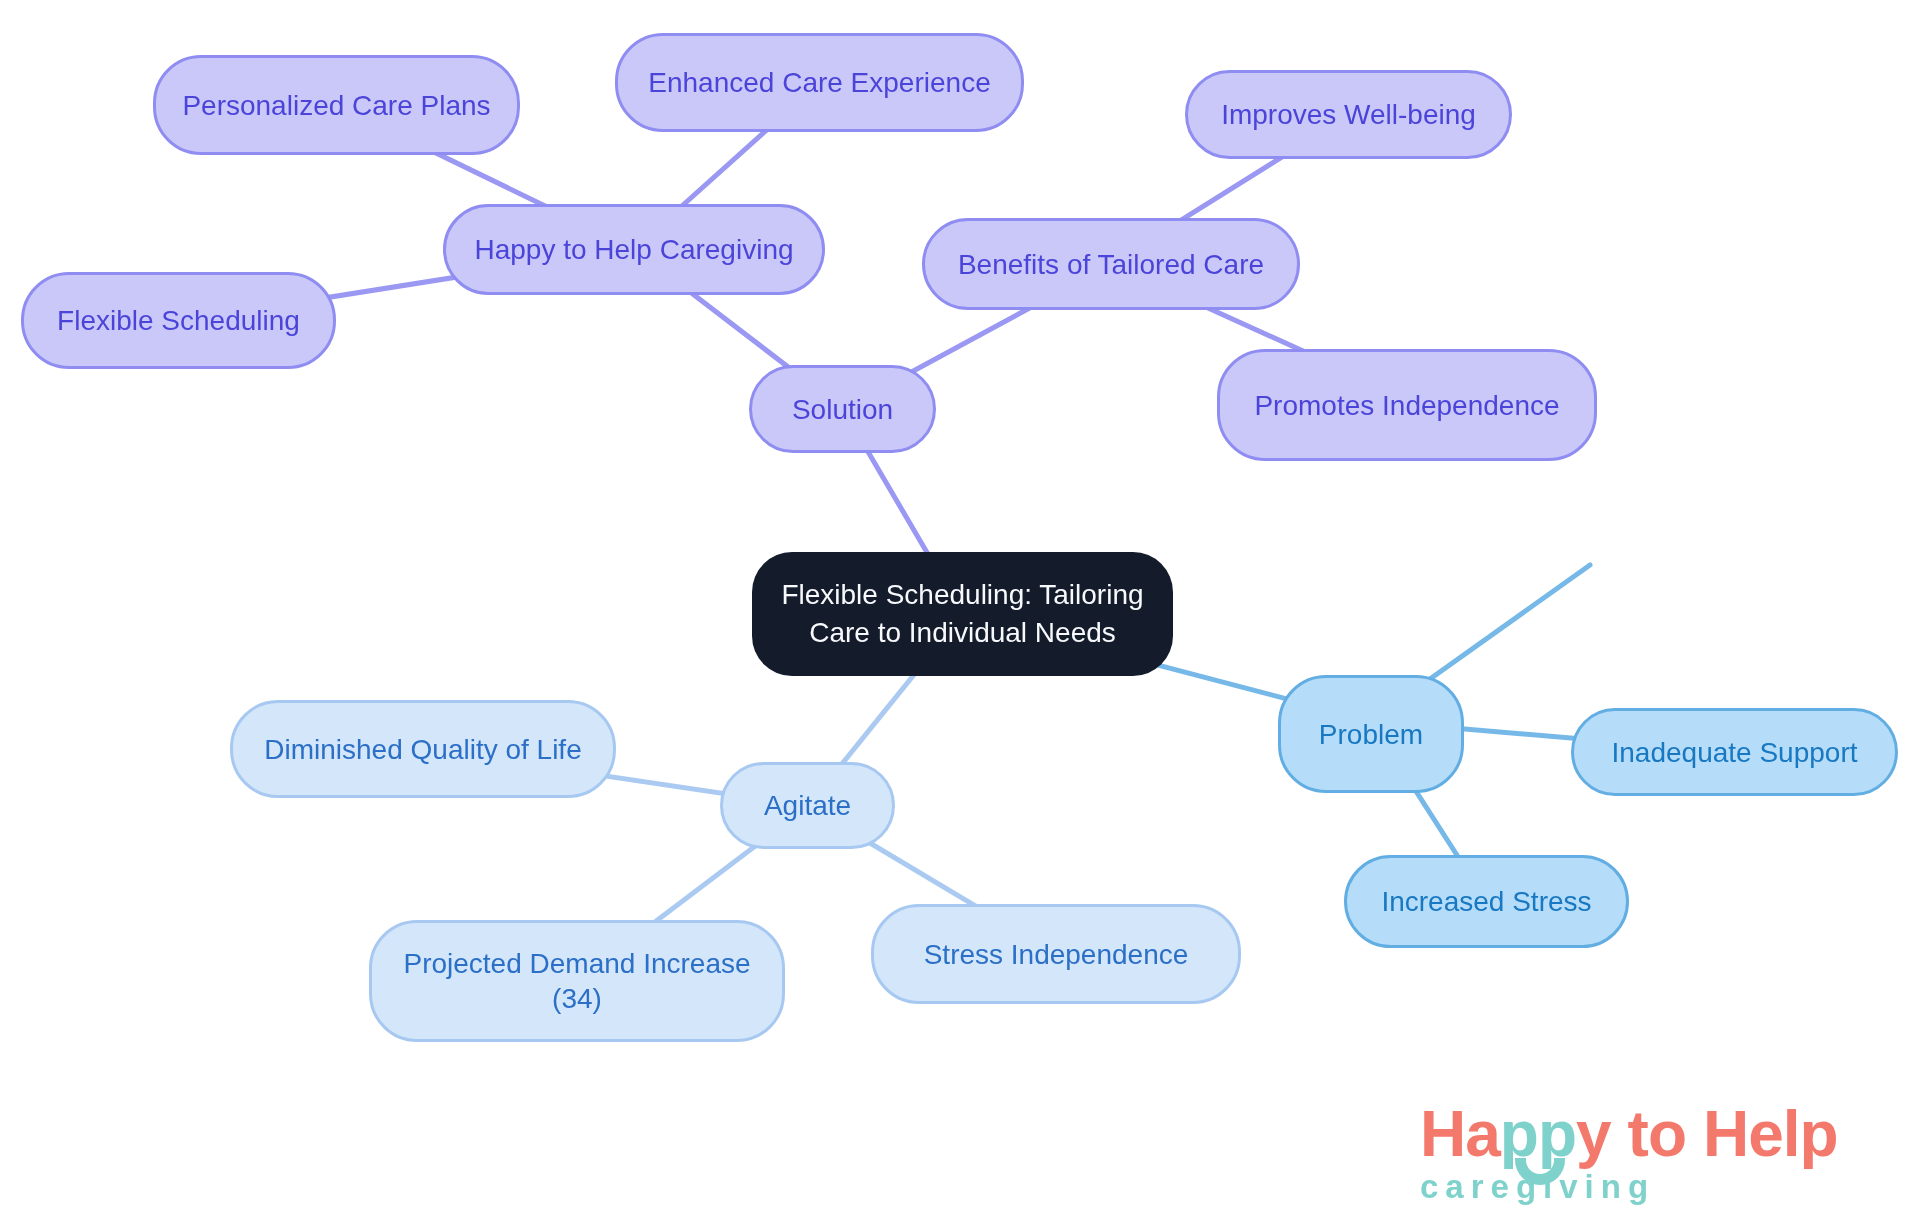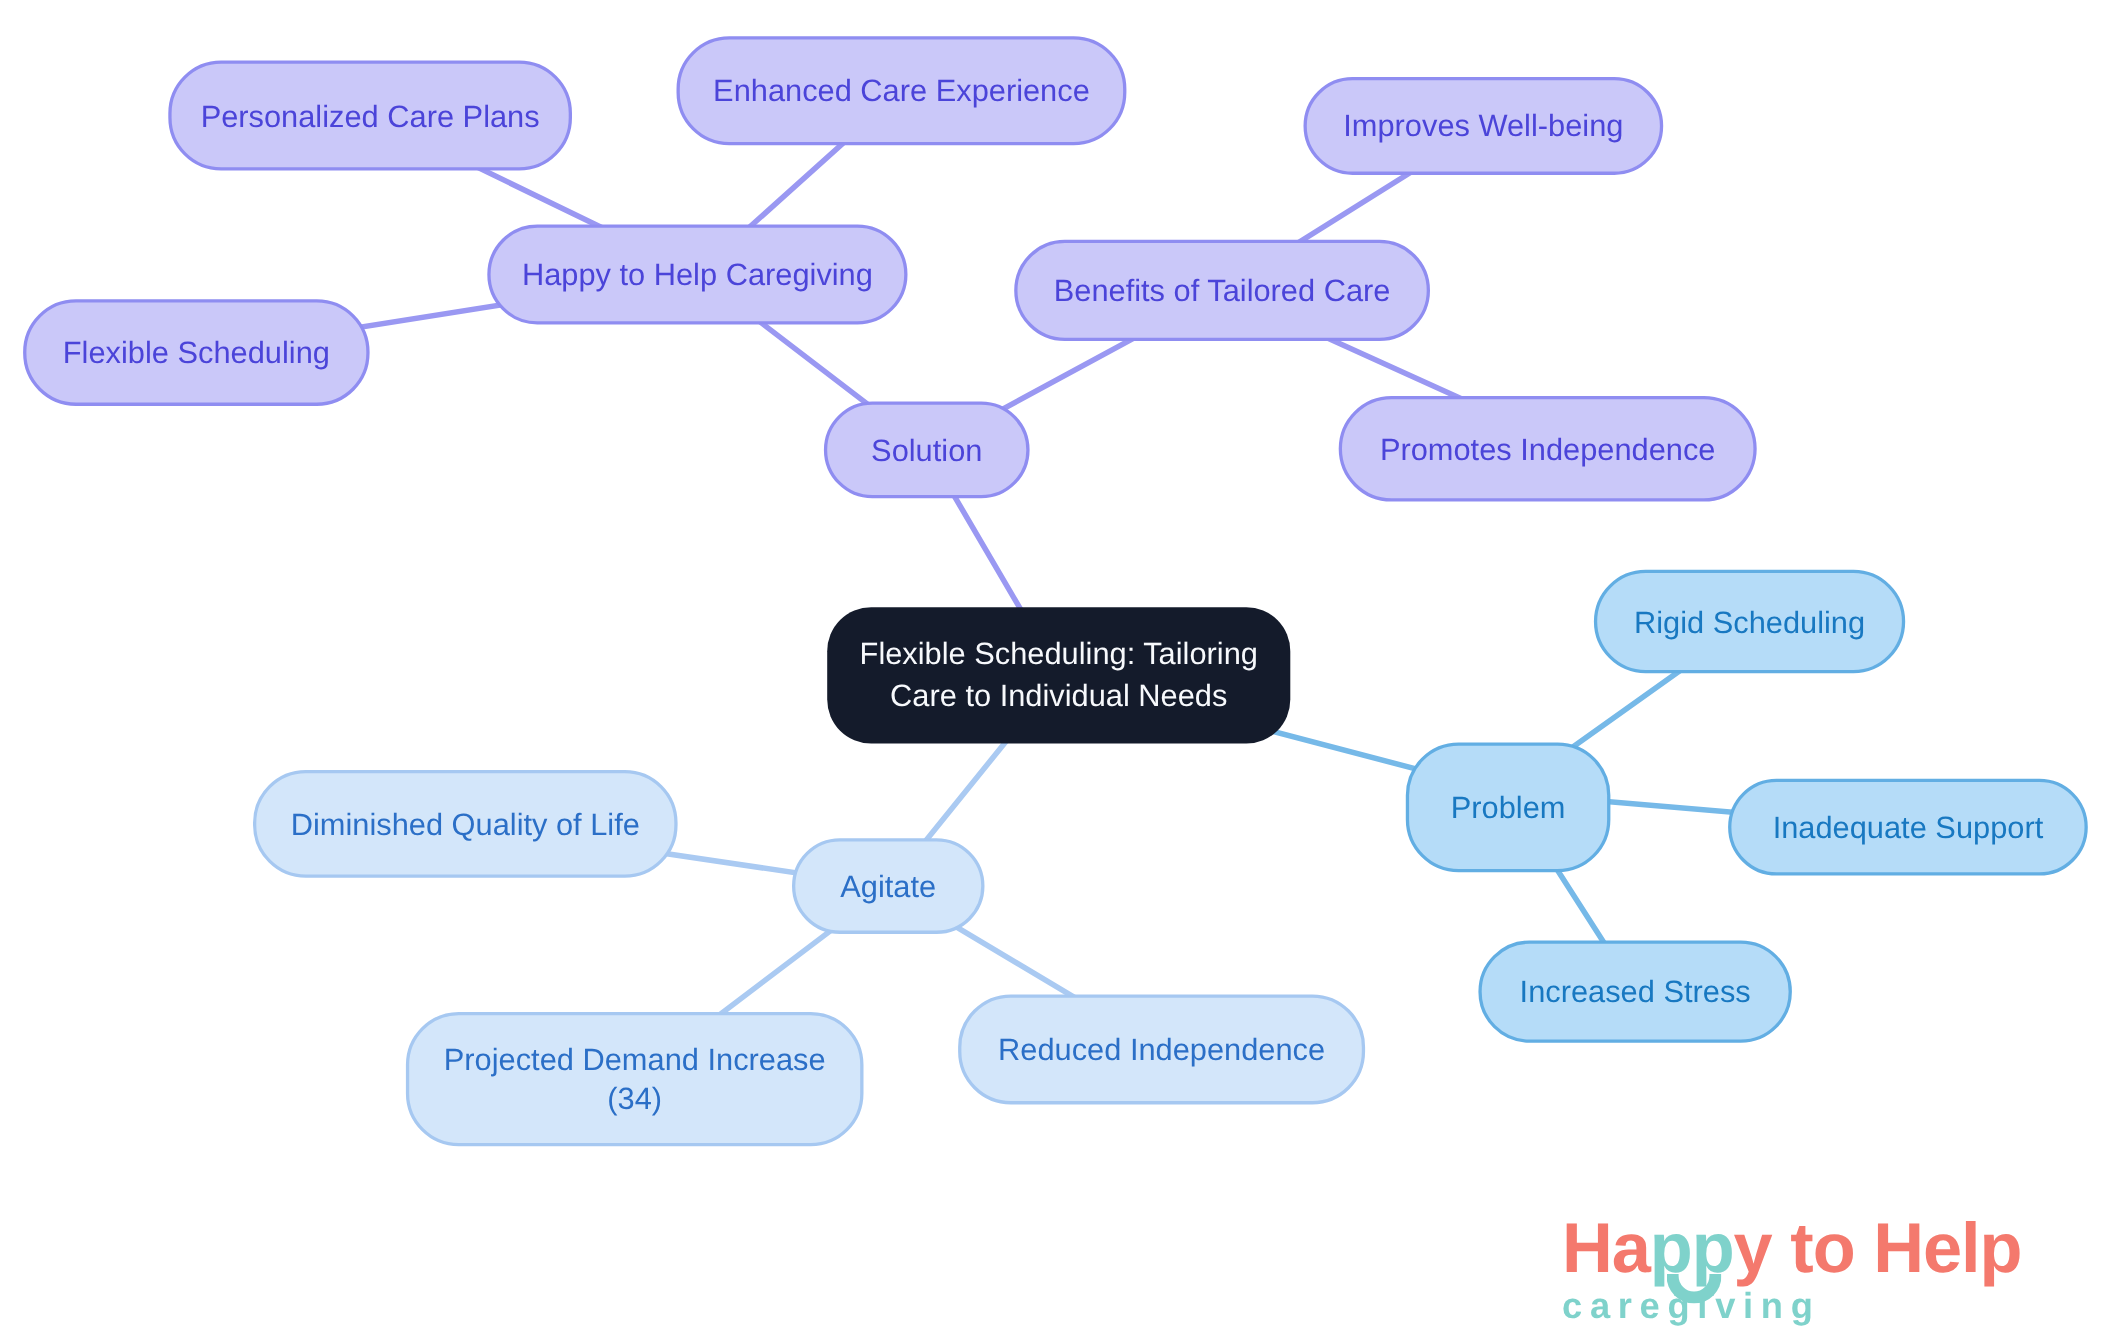--- a/index.html
+++ b/index.html
@@ -56,21 +56,21 @@
     padding: 0 16px;
   }
 
   
   #n-personalized { left: 153px;  top: 55px;  width: 367px; height: 100px; }
   #n-enhanced     { left: 615px;  top: 33px;  width: 409px; height: 99px;  }
   #n-improves     { left: 1185px; top: 70px;  width: 327px; height: 89px;  }
   #n-hthc         { left: 443px;  top: 204px; width: 382px; height: 91px;  }
   #n-benefits     { left: 922px;  top: 218px; width: 378px; height: 92px;  }
   #n-flexible     { left: 21px;   top: 272px; width: 315px; height: 97px;  }
-  #n-promotes     { left: 1217px; top: 360px; width: 380px; height: 96px;  }
+  #n-promotes     { left: 1217px; top: 349px; width: 380px; height: 112px;  }
   #n-solution     { left: 749px;  top: 365px; width: 187px; height: 88px;  }
   #n-central      { left: 752px;  top: 552px; width: 421px; height: 124px; }
   #n-rigid        { left: 1449px; top: 518px; width: 283px; height: 94px;  }
   #n-problem      { left: 1278px; top: 675px; width: 186px; height: 118px;  }
   #n-inadequate   { left: 1571px; top: 708px; width: 327px; height: 88px;  }
   #n-increased    { left: 1344px; top: 855px; width: 285px; height: 93px;  }
   #n-agitate      { left: 720px;  top: 762px; width: 175px; height: 87px;  }
   #n-diminished   { left: 230px;  top: 700px; width: 386px; height: 98px;  }
   #n-projected    { left: 369px;  top: 920px; width: 416px; height: 122px; }
   #n-reduced      { left: 871px;  top: 904px; width: 370px; height: 100px; }
@@ -137,29 +137,28 @@
   <div id="n-enhanced" class="node solution">Enhanced Care Experience</div>
   <div id="n-improves" class="node solution">Improves Well-being</div>
   <div id="n-hthc" class="node solution">Happy to Help Caregiving</div>
   <div id="n-flexible" class="node solution">Flexible Scheduling</div>
   <div id="n-benefits" class="node solution">Benefits of Tailored Care</div>
   <div id="n-promotes" class="node solution">Promotes Independence</div>
   <div id="n-central" class="node central wrap">Flexible Scheduling: Tailoring Care to Individual Needs</div>
 
   <div id="n-solution" class="node solution">Solution</div>
 
-  <div id="n-rigid" class="node problem">Rigid Scheduling</div>
   <div id="n-problem" class="node problem">Problem</div>
   <div id="n-inadequate" class="node problem">Inadequate Support</div>
   <div id="n-agitate" class="node agitate">Agitate</div>
 
   <div id="n-increased" class="node problem">Increased Stress</div>
   <div id="n-diminished" class="node agitate">Diminished Quality of Life</div>
   <div id="n-projected" class="node agitate wrap">Projected Demand Increase (34)</div>
-  <div id="n-reduced" class="node agitate">Reduced Independence</div>
+  <div id="n-reduced" class="node agitate">Stress Independence</div>
 
   <div class="logo">
     <div class="logo-main">
       <span class="coral">Ha</span><span class="teal">pp</span><span class="coral">y</span><span class="coral logo-word">to</span><span class="coral logo-word">Help</span>
       <span class="logo-smile"></span>
     </div>
     <div class="logo-sub">caregiving</div>
   </div>
 
 </div>

